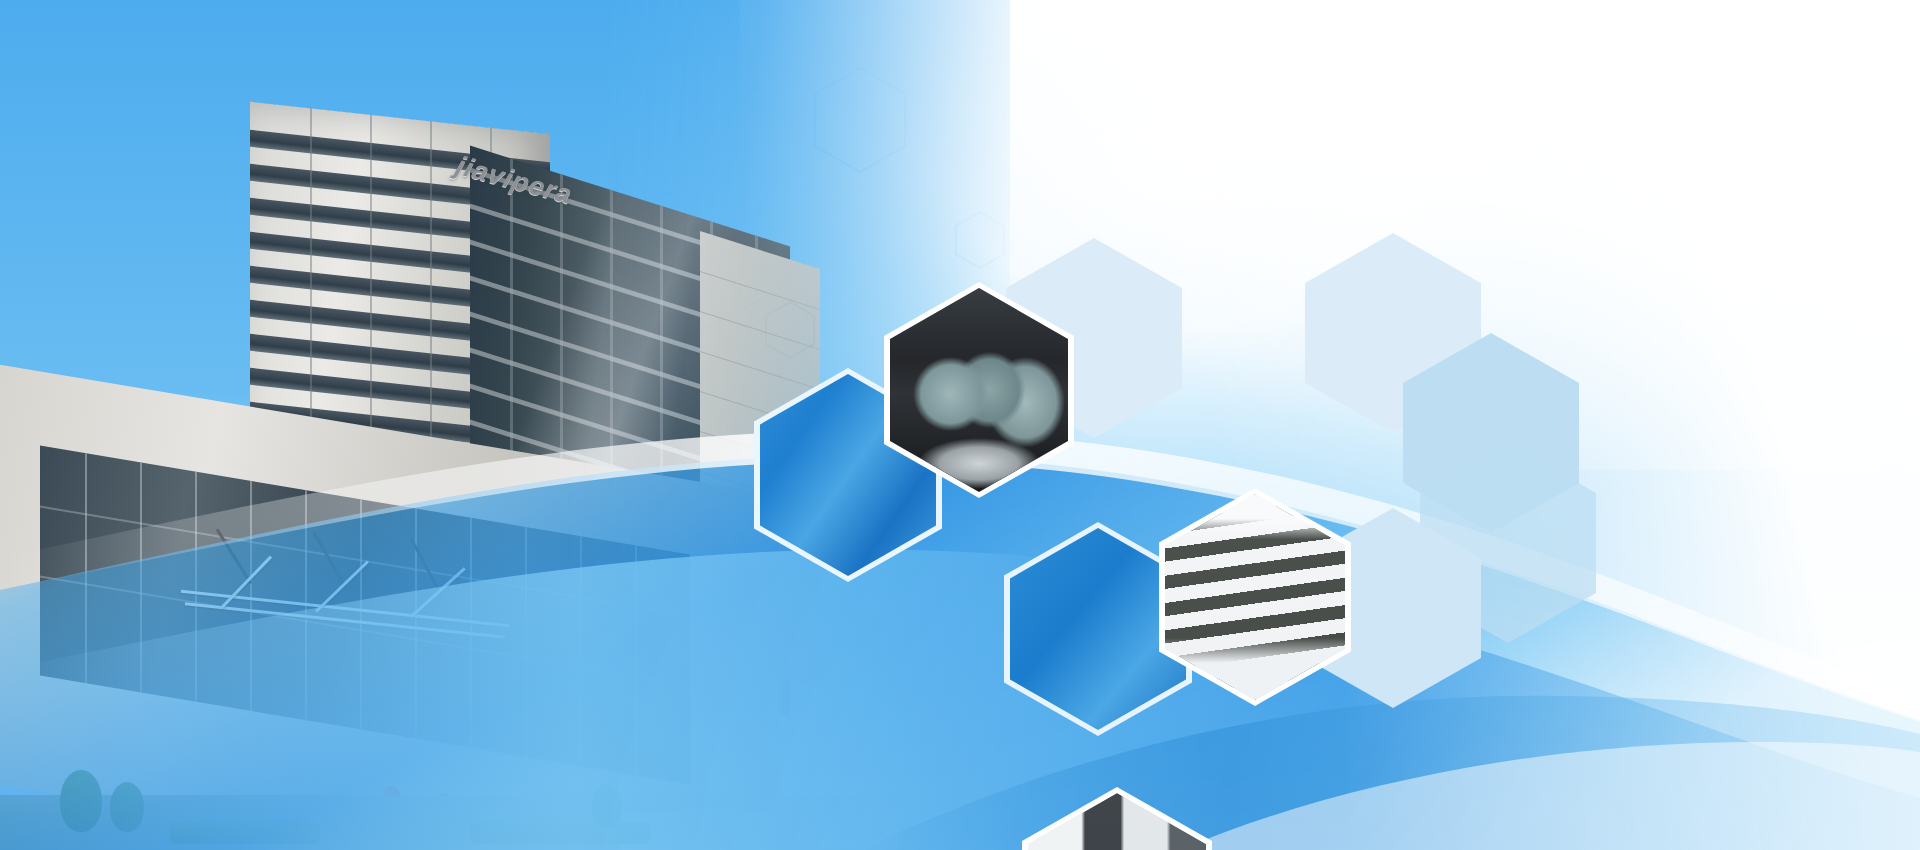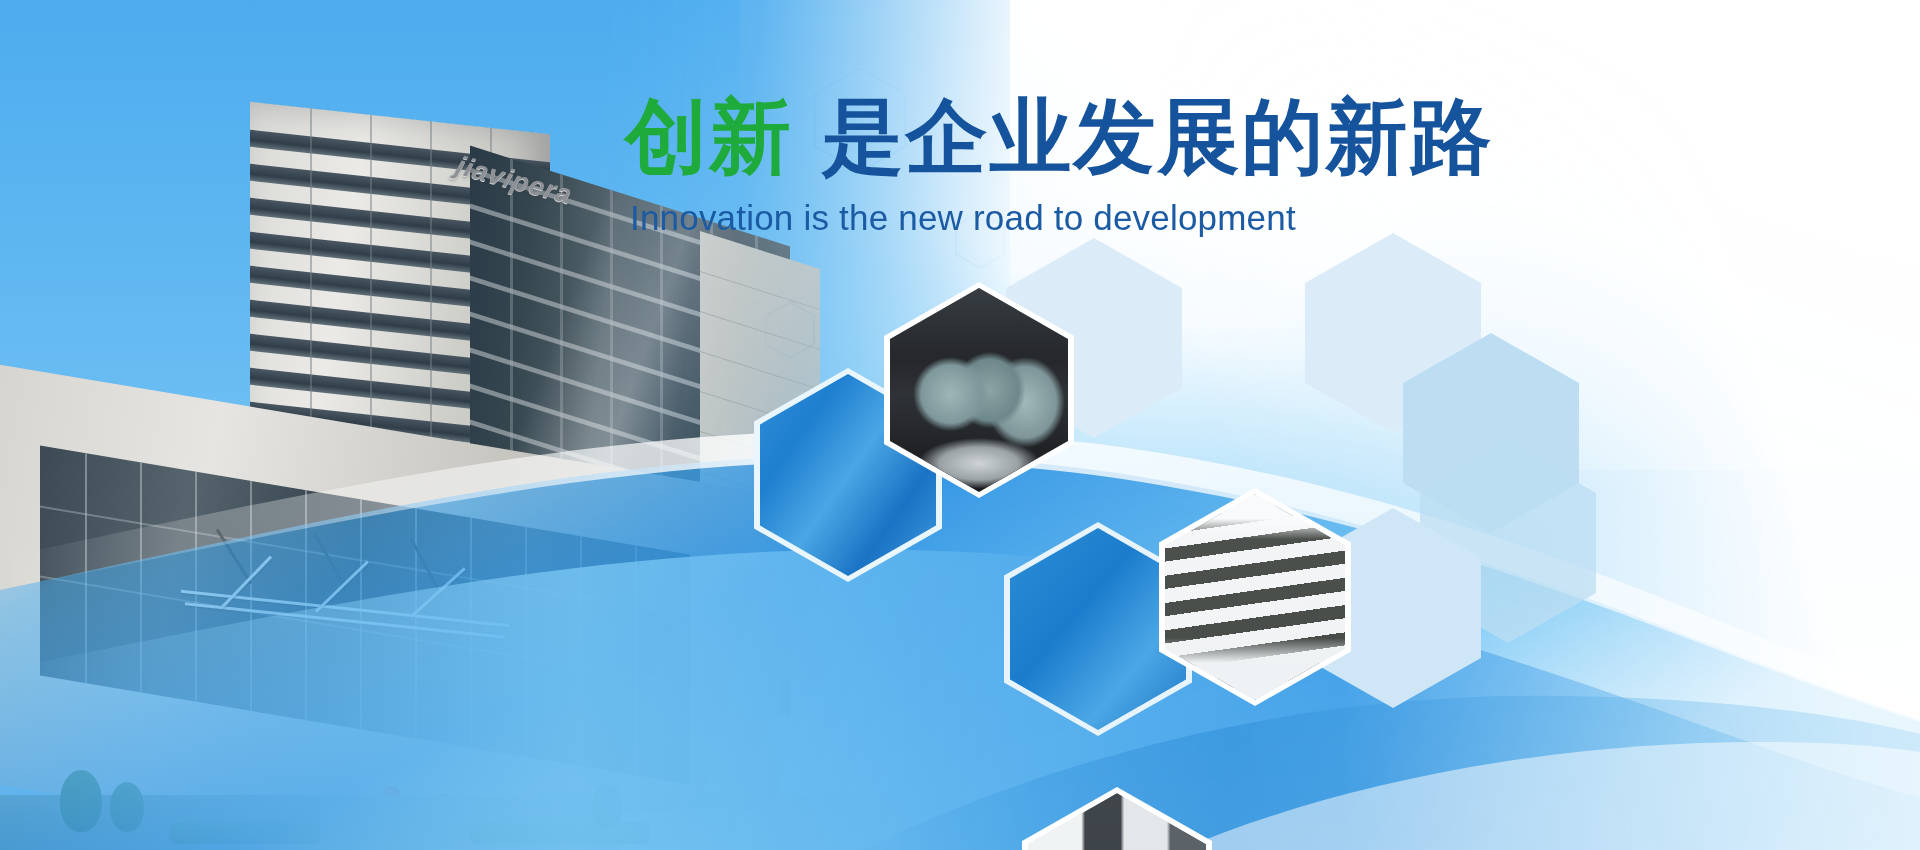--- a/index.html
+++ b/index.html
@@ -450,24 +450,20 @@
         <stop offset="100%" stop-color="#7cc8f4" stop-opacity=".25"></stop>
       </linearGradient>
     </defs>
     <path d="M0,300 C420,210 760,120 1160,190 C1480,246 1700,360 1920,430 L1920,560 L0,560 Z" fill="url(#sw1)"></path>
     <path d="M0,380 C400,300 780,215 1180,286 C1500,344 1720,452 1920,508 L1920,560 L0,560 Z" fill="url(#sw2)"></path>
     <path d="M0,268 C430,176 790,96 1190,168 C1505,225 1722,340 1920,408 L1920,432 C1700,362 1480,250 1165,196 C765,126 425,216 0,300 Z" fill="url(#sw3)"></path>
     <path d="M860,560 C1050,470 1290,402 1560,406 C1720,408 1840,424 1920,444 L1920,560 Z" fill="url(#sw4)"></path>
     <path d="M1180,560 C1330,496 1540,452 1760,452 C1830,452 1880,456 1920,462 L1920,560 Z" fill="#ffffff" opacity=".5"></path>
   </svg>
 
-  <div class="headline">
-    <span class="hl-accent">创新</span><span>&nbsp;</span><span class="hl-main">是企业发展的新路</span>
-  </div>
-  <div class="subline">Innovation is the new road to development</div>
 
   <div class="hexcluster">
 
     <div class="hex" style="left:266px;top:10px;width:176px;height:200px">
       <div class="hex-shape hx-pale"></div>
     </div>
 
     <div class="hex" style="left:565px;top:5px;width:176px;height:200px">
       <div class="hex-shape hx-pale"></div>
     </div>

